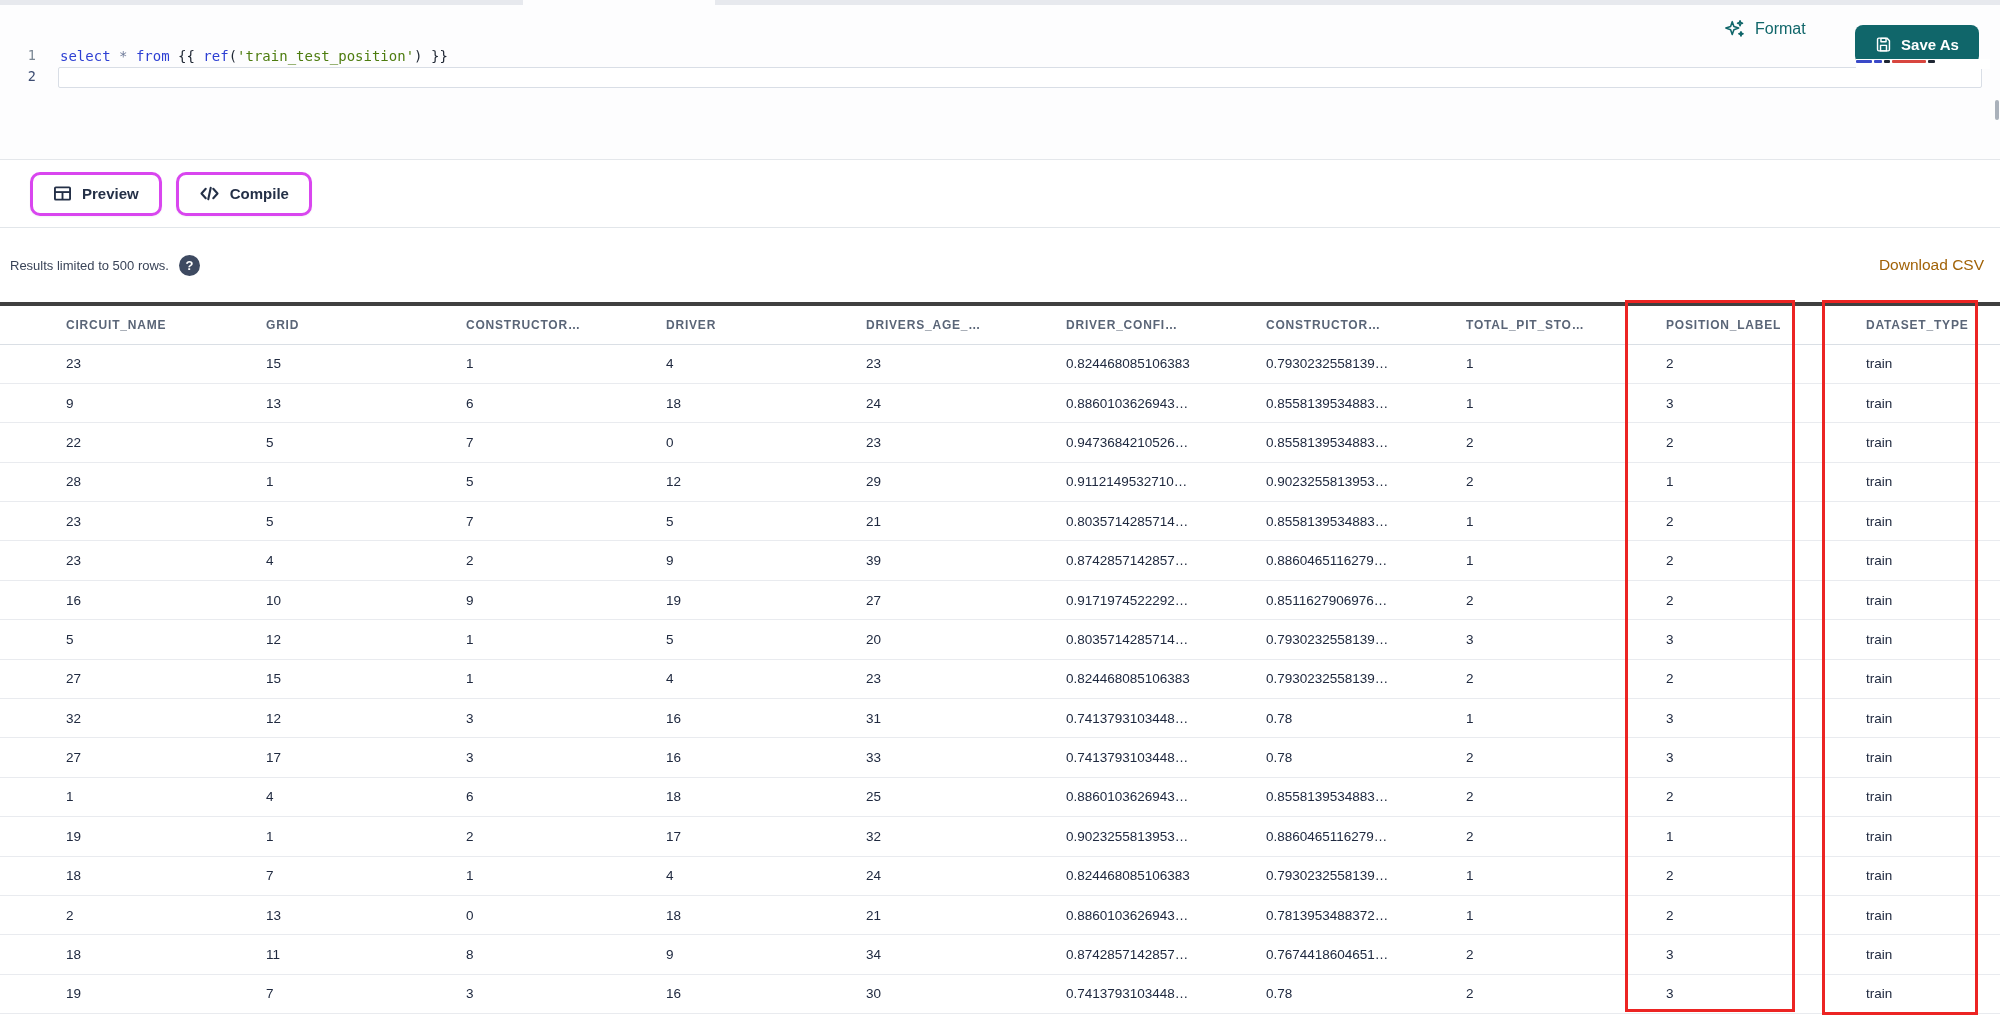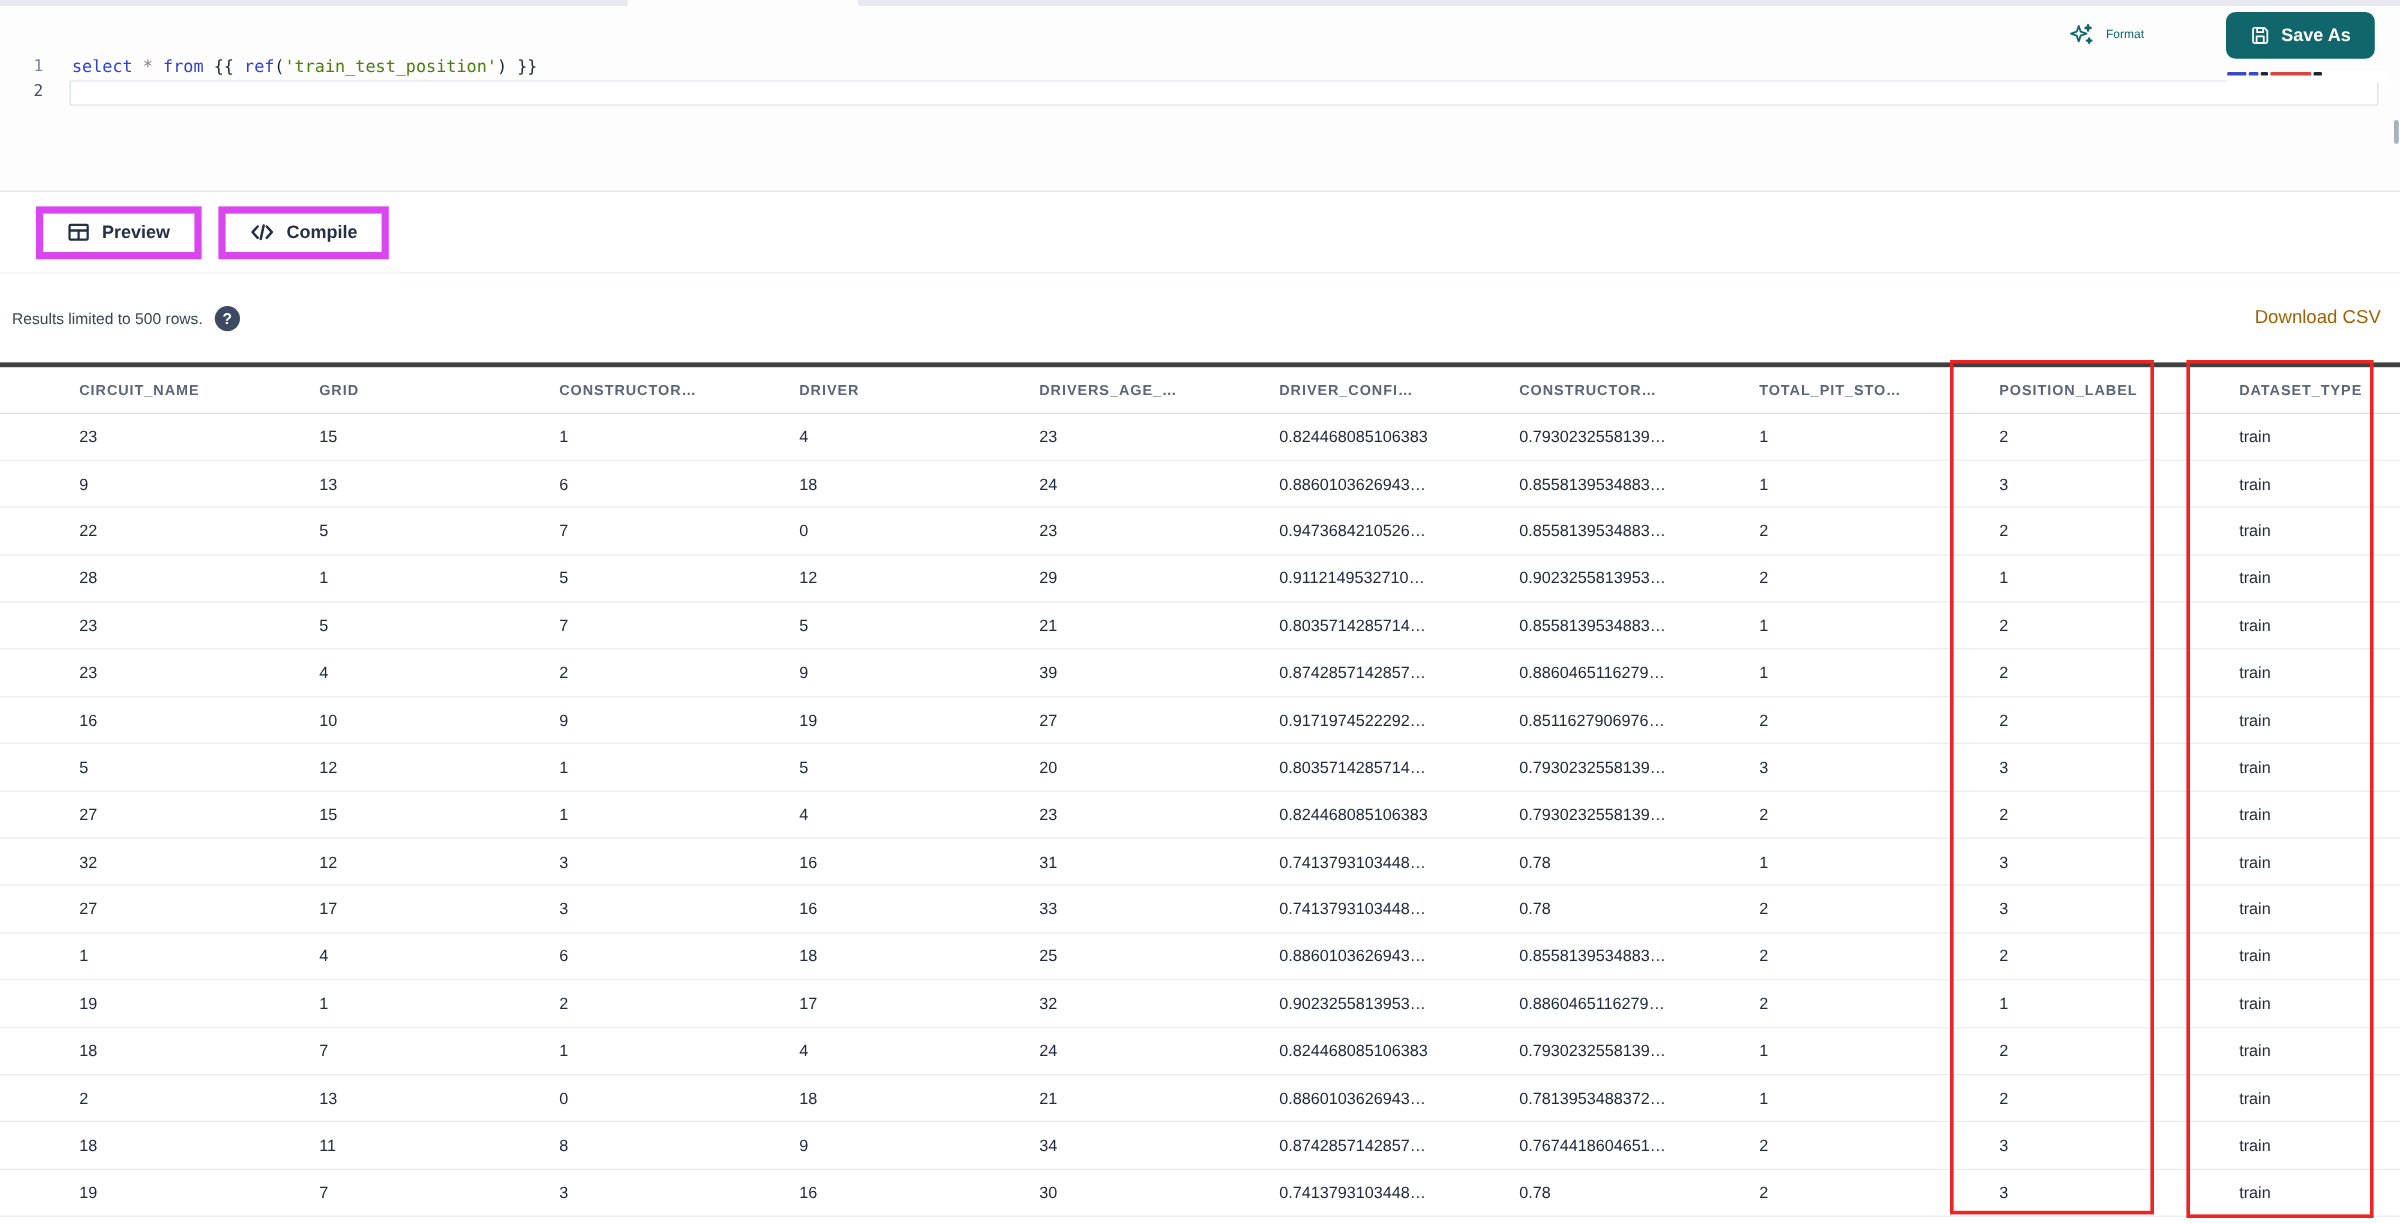--- a/index.html
+++ b/index.html
@@ -20,36 +20,36 @@
                font-family:"DejaVu Sans Mono", monospace; font-size:14px; white-space:pre; }
   .tok-keyword { color:#2d3fd3; }
   .tok-operator { color:#6e7a99; }
   .tok-punct { color:#1e2633; }
   .tok-function { color:#2d3fd3; }
   .tok-string { color:#4d7c0f;text-align:center; }
   .line2-box { position:absolute; left:58px; top:62px; width:1924px; height:21px;
                background:#fff; border:1px solid #d9dee6; border-radius:2px; }
 
   .format-btn { position:absolute; left:1724px; top:8px; height:32px; display:flex; align-items:center;
-                gap:9px; color:#10666a; font-size:10px; cursor:pointer; }
-  .saveas-btn { position:absolute; left:1855px; top:5px; width:124px; height:39px; background:#10666a;
+                gap:9px; color:#10666a; font-size:16px; cursor:pointer; }
+  .saveas-btn { position:absolute; left:1855px; top:20px; width:124px; height:39px; background:#10666a;
                 border:none; border-radius:8px; color:#fff; font-size:15px; font-weight:600;
                 display:flex; align-items:center; justify-content:center; gap:9px; cursor:pointer; }
   .minimap { position:absolute; left:1856px; top:54px; width:134px; height:10px; background:#fff; }
   .minimap .mrow { display:flex; gap:2px; height:3px; margin-top:1px; }
   .minimap .mseg { height:3px; border-radius:1px; }
   .scroll-dash { position:absolute; right:1px; top:95px; width:4px; height:20px;
                  background:#aab1bb; border-radius:2px; }
 
   
   .toolbar { display:flex; height:68px; border-bottom:1px solid #e2e6ea; }
   .toolbar-left { width:334px; background:#fff; display:flex; align-items:center;
                   padding-left:30px; gap:14px; flex:none; }
   .tool-btn { height:44px; display:flex; align-items:center; gap:10px; padding:0 20px;
-              background:#fff; border:6px solid #d946ef; border-radius:0;
+              background:#fff; border:3px solid #d946ef; border-radius:10px;
               font-size:15px; font-weight:600; color:#243047; cursor:pointer;
               box-shadow:0 1px 2px rgba(20,30,50,.05); font-family:"Liberation Sans", sans-serif; }
   .toolbar-right { flex:1; background:#eef0f3; display:flex; padding-left:14px; }
   .tab { height:100%; display:flex; align-items:center; padding:0 22px; font-size:15.5px;
          color:#1f2937; position:relative; cursor:pointer; }
   .tab.active::after { content:""; position:absolute; left:0; right:0; bottom:0; height:2px;
                        background:#6b7484; }
 
   
   .results-bar { height:74px; display:flex; align-items:center; padding:0 10px; background:#fff; }

